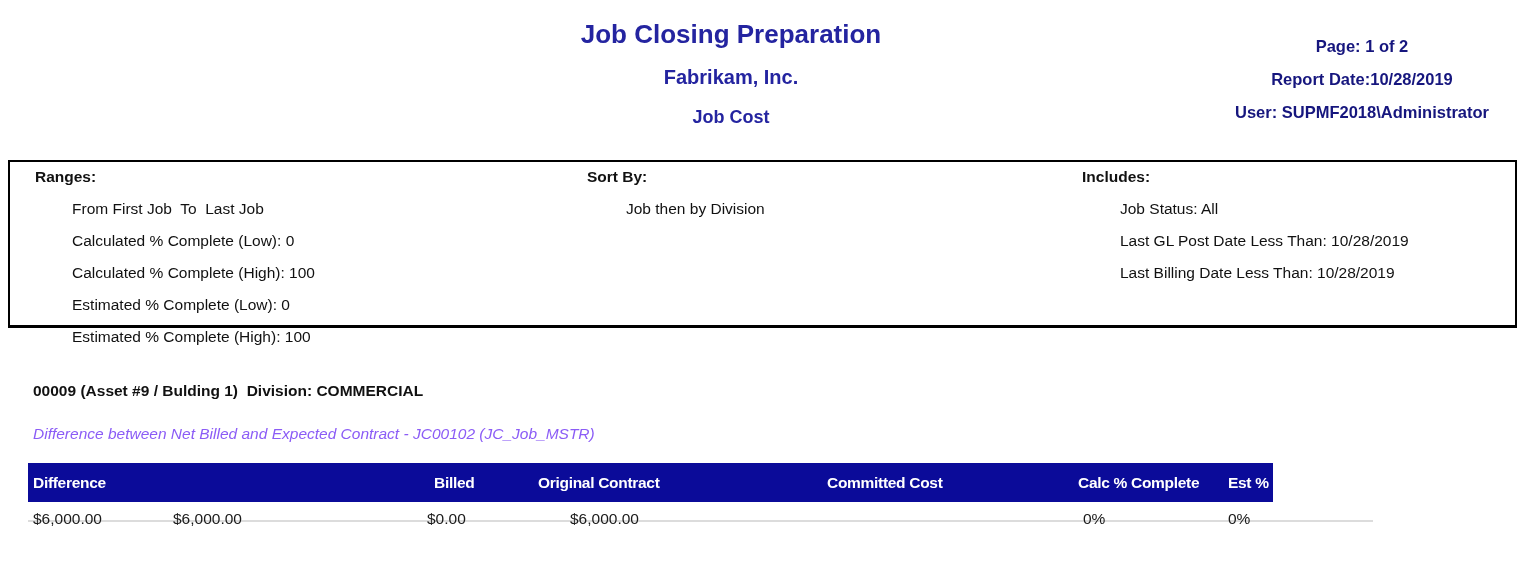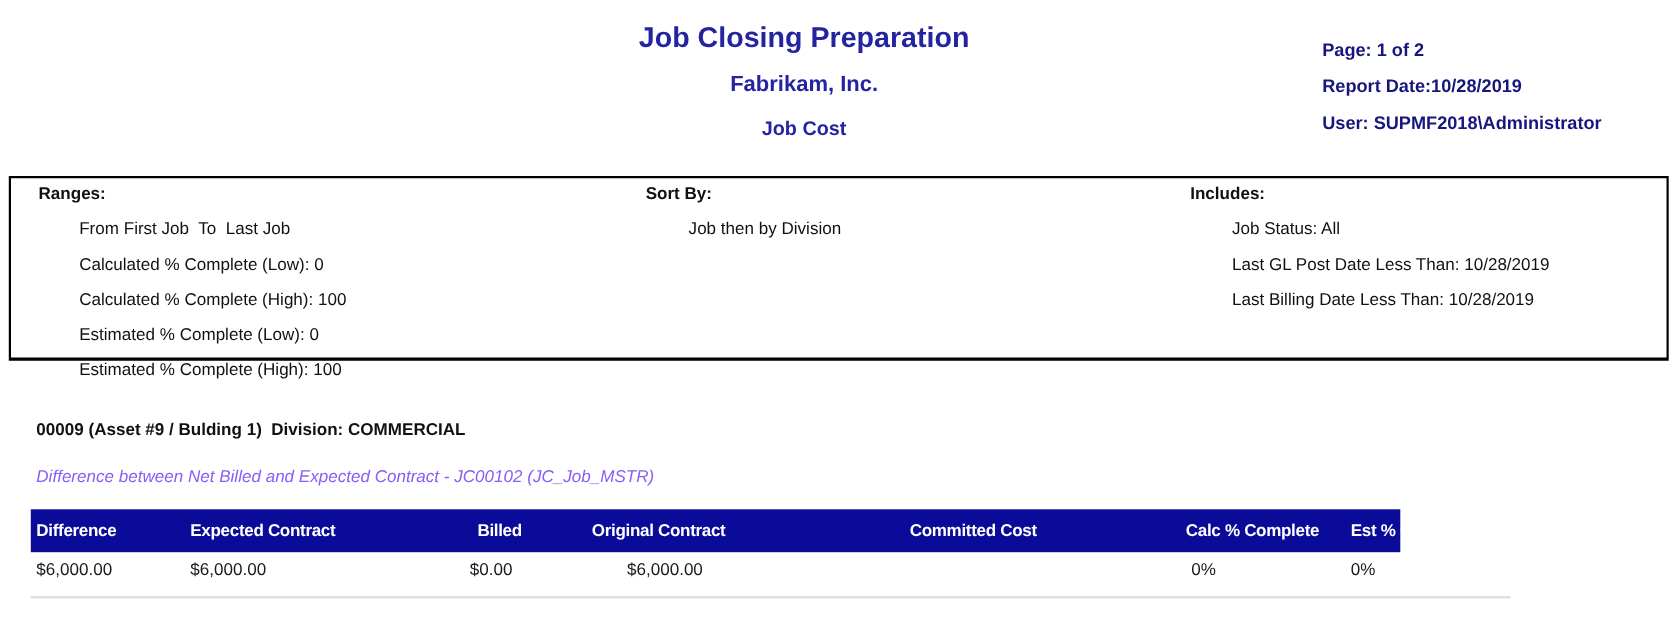--- a/index.html
+++ b/index.html
@@ -1,15 +1,15 @@
 <!DOCTYPE html>
 <html><head>
 <meta charset="utf-8">
 <style>
-  * { margin: 0; padding: 0; box-sizing: border-box; }
+  * { margin: 0; padding: 0; box-sizing: border-box; text-align: center; }
   html, body { background: #ffffff; }
   .page {
     position: relative;
     width: 1526px;
     height: 561px;
     background: #ffffff;
     font-family: "Liberation Sans", sans-serif;
     overflow: hidden;
   }
 
@@ -115,21 +115,21 @@
   .h3 { left: 510px; }
   .h4 { left: 799px; }
   .h5 { left: 1050px; }
   .h6 { left: 1200px; }
 
   .data-row {
     position: absolute;
     left: 28px;
     top: 502px;
     width: 1345px;
-    height: 42px;
+    height: 20px;
     border-bottom: 2px solid #dcdcdc;
   }
   .data-row span {
     position: absolute;
     top: 0;
     line-height: 34px;
     font-size: 15.5px;
     color: #1a1a1a;
     white-space: pre;
   }
@@ -173,21 +173,20 @@
     <div class="filter-item item-includes r0">Job Status: All</div>
     <div class="filter-item item-includes r1">Last GL Post Date Less Than: 10/28/2019</div>
     <div class="filter-item item-includes r2">Last Billing Date Less Than: 10/28/2019</div>
   </div>
 
   <div class="job-heading">00009 (Asset #9 / Bulding 1)  Division: COMMERCIAL</div>
   <div class="job-note">Difference between Net Billed and Expected Contract - JC00102 (JC_Job_MSTR)</div>
 
   <div class="tbl-header">
     <span class="h0">Difference</span>
-    <span class="h1">Expected Contract</span>
     <span class="h2">Billed</span>
     <span class="h3">Original Contract</span>
     <span class="h4">Committed Cost</span>
     <span class="h5">Calc % Complete</span>
     <span class="h6">Est % Complete</span>
   </div>
 
   <div class="data-row">
     <span class="c0">$6,000.00</span>
     <span class="c1">$6,000.00</span>

